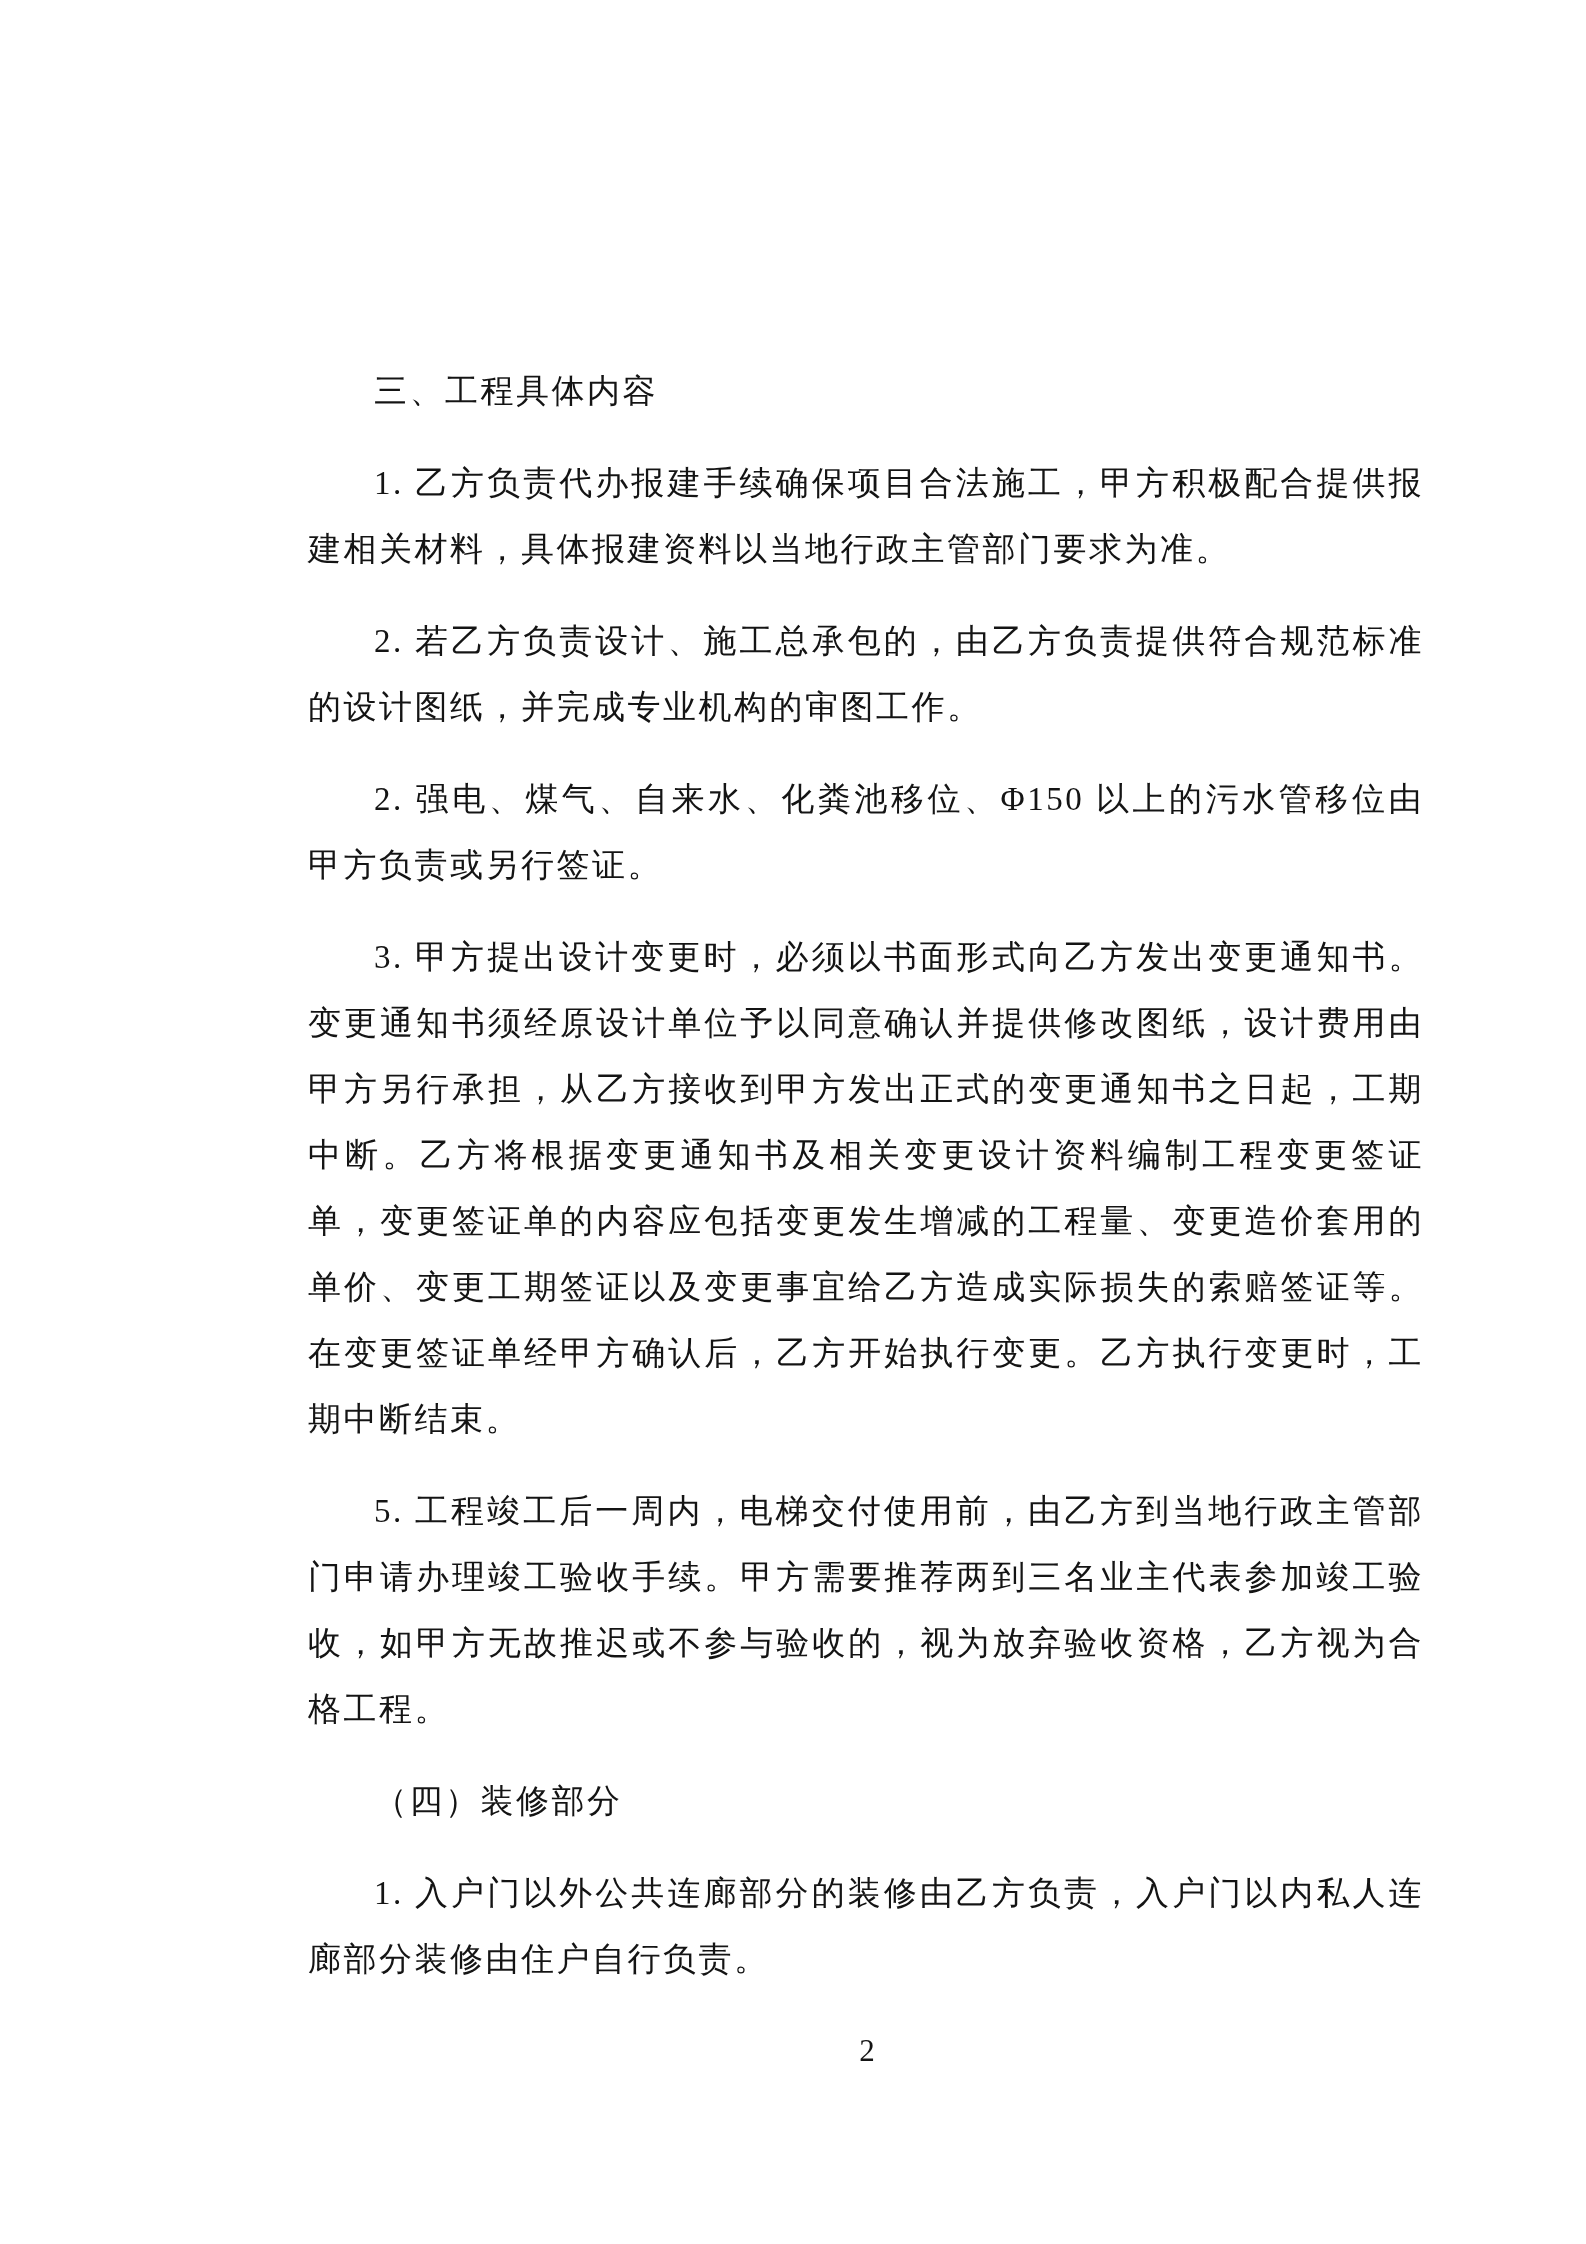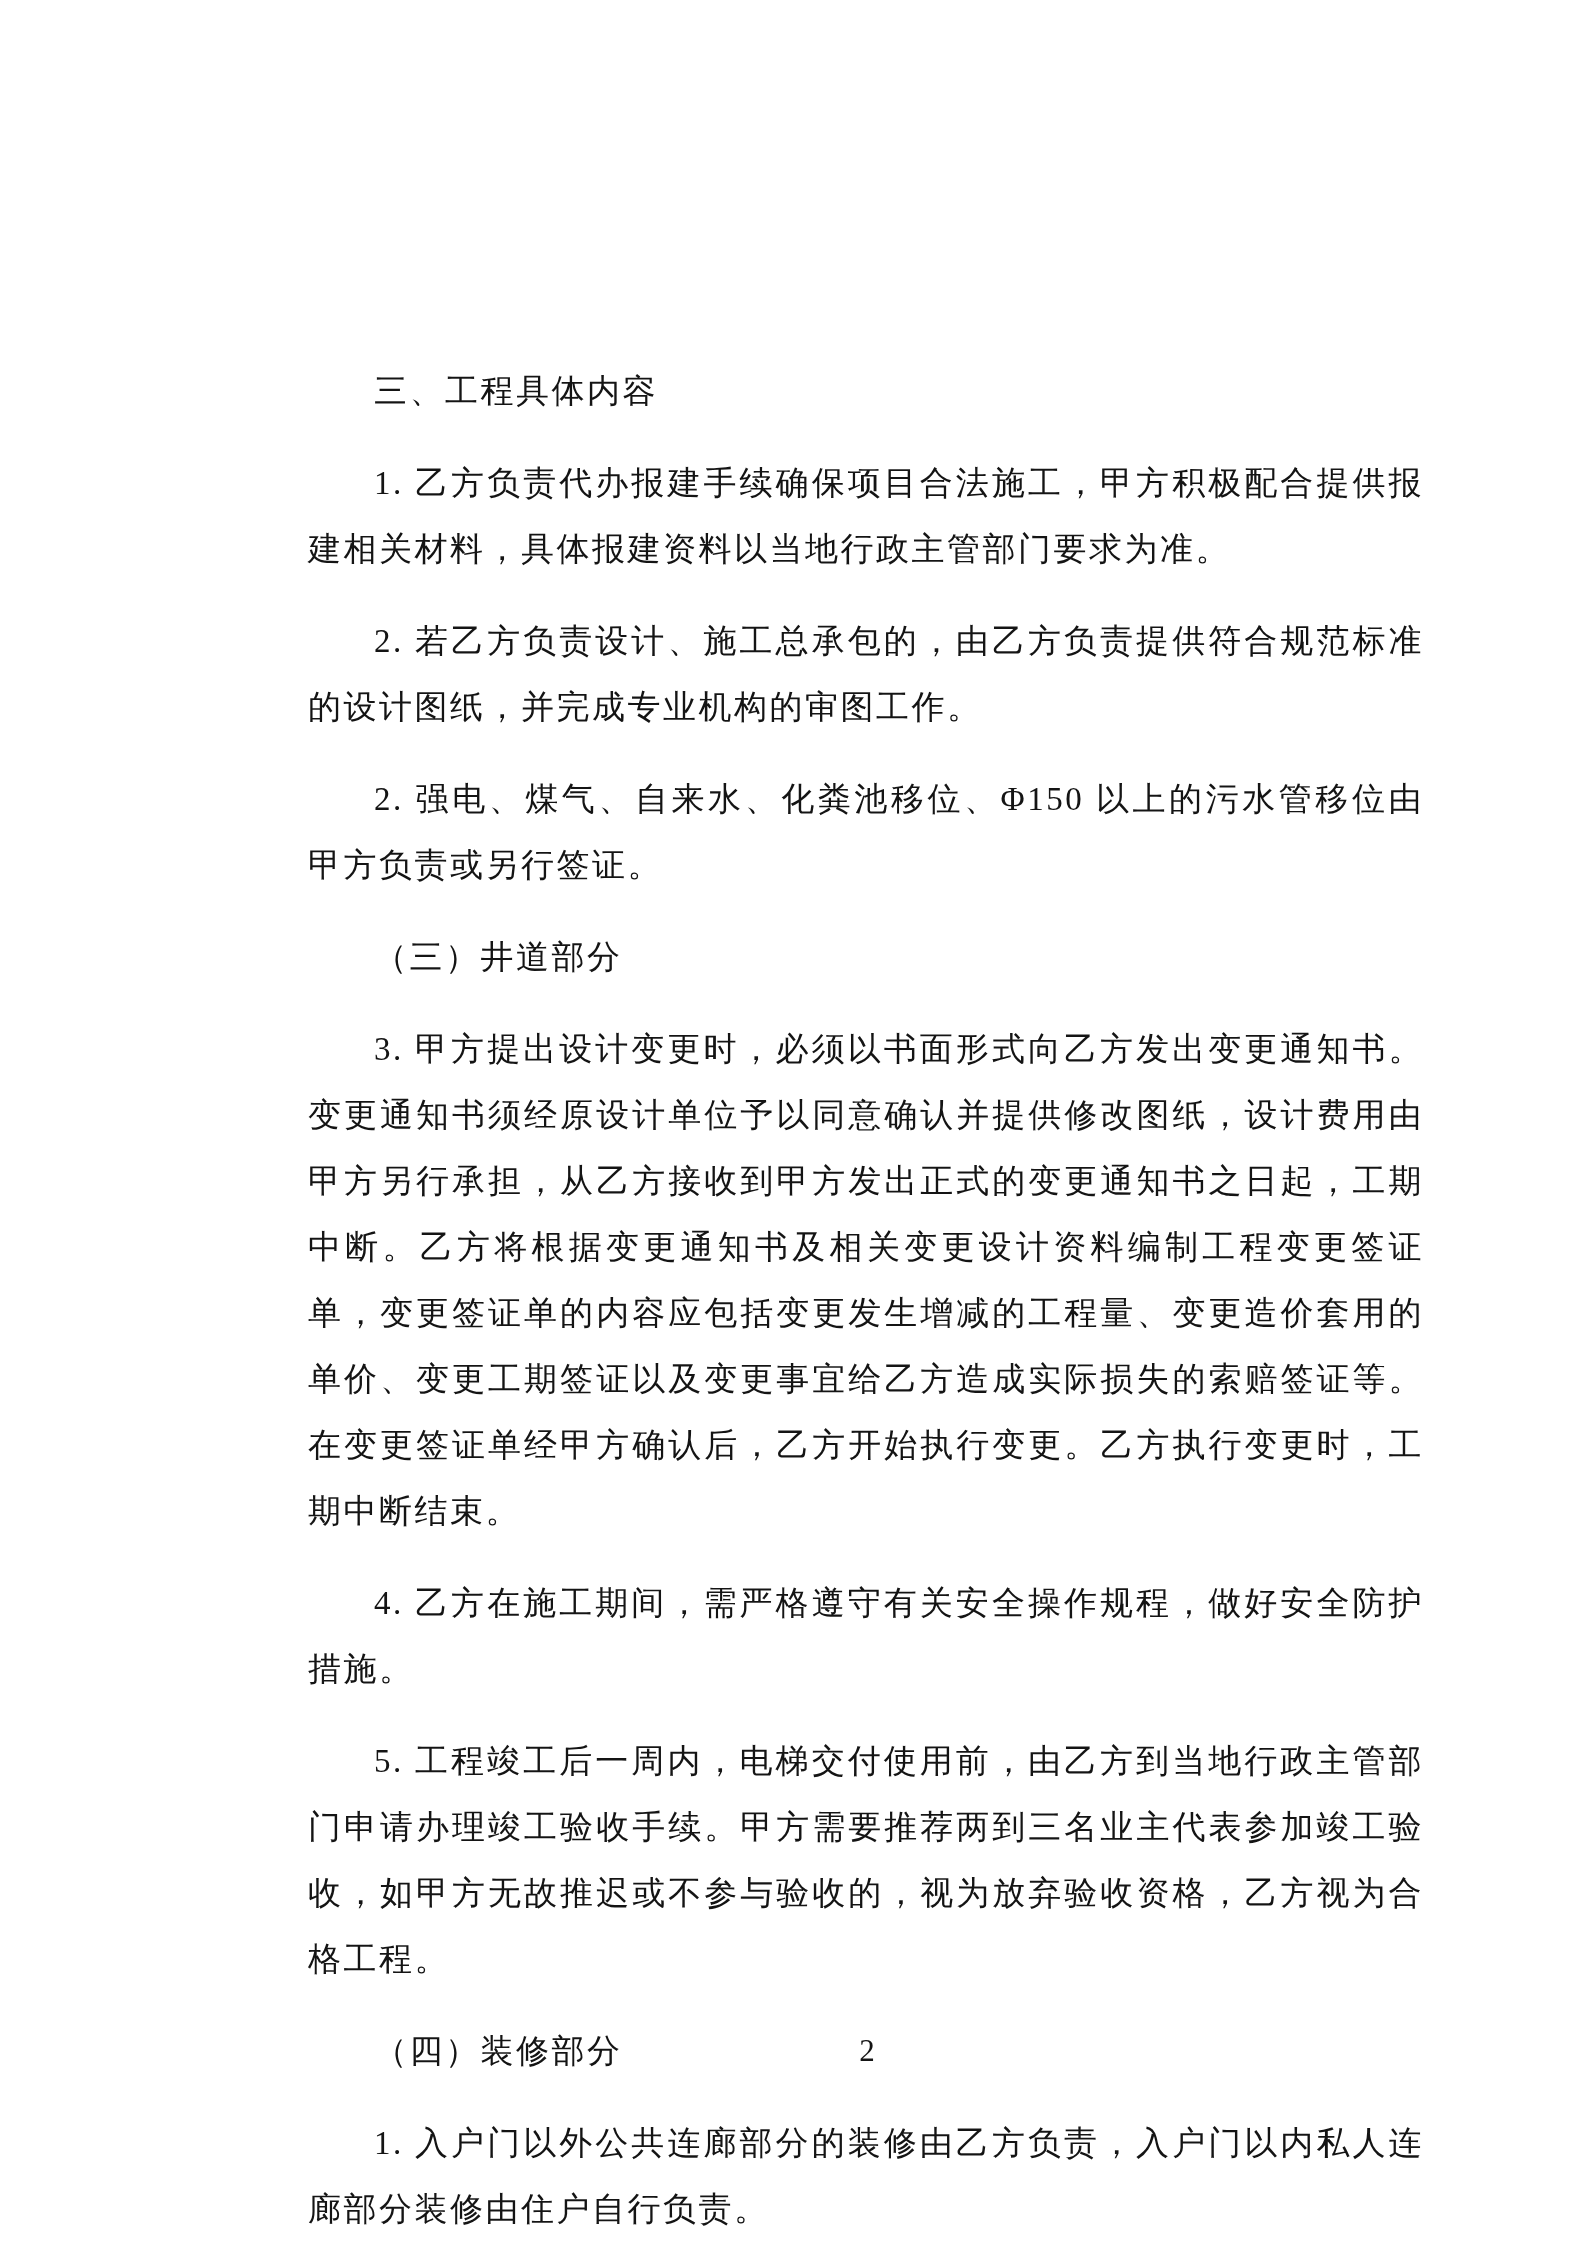--- a/index.html
+++ b/index.html
@@ -49,22 +49,20 @@
 </style>
 </head>
 <body>
 
 <div class="page">
   <div class="content">
     <div class="para">三、工程具体内容</div>
     <div class="para">1. 乙方负责代办报建手续确保项目合法施工，甲方积极配合提供报建相关材料，具体报建资料以当地行政主管部门要求为准。</div>
     <div class="para">2. 若乙方负责设计、施工总承包的，由乙方负责提供符合规范标准的设计图纸，并完成专业机构的审图工作。</div>
     <div class="para">2. 强电、煤气、自来水、化粪池移位、Φ150 以上的污水管移位由甲方负责或另行签证。</div>
-    <div class="para">（三）井道部分</div>
     <div class="para">3. 甲方提出设计变更时，必须以书面形式向乙方发出变更通知书。变更通知书须经原设计单位予以同意确认并提供修改图纸，设计费用由甲方另行承担，从乙方接收到甲方发出正式的变更通知书之日起，工期中断。乙方将根据变更通知书及相关变更设计资料编制工程变更签证单，变更签证单的内容应包括变更发生增减的工程量、变更造价套用的单价、变更工期签证以及变更事宜给乙方造成实际损失的索赔签证等。在变更签证单经甲方确认后，乙方开始执行变更。乙方执行变更时，工期中断结束。</div>
-    <div class="para">4. 乙方在施工期间，需严格遵守有关安全操作规程，做好安全防护措施。</div>
     <div class="para">5. 工程竣工后一周内，电梯交付使用前，由乙方到当地行政主管部门申请办理竣工验收手续。甲方需要推荐两到三名业主代表参加竣工验收，如甲方无故推迟或不参与验收的，视为放弃验收资格，乙方视为合格工程。</div>
     <div class="para">（四）装修部分</div>
     <div class="para">1. 入户门以外公共连廊部分的装修由乙方负责，入户门以内私人连廊部分装修由住户自行负责。</div>
 
   </div>
   <div class="page-number">2</div>
 </div>
 
 </body></html>

